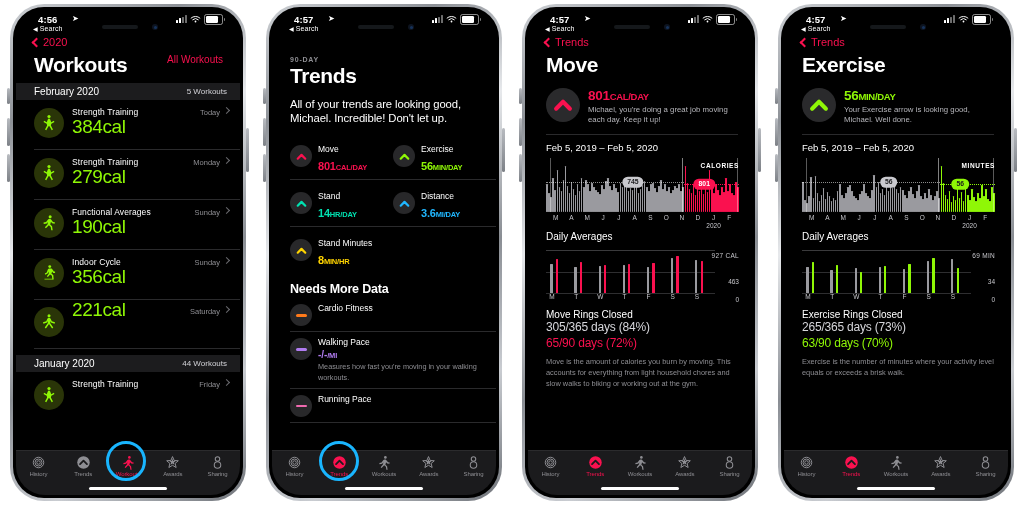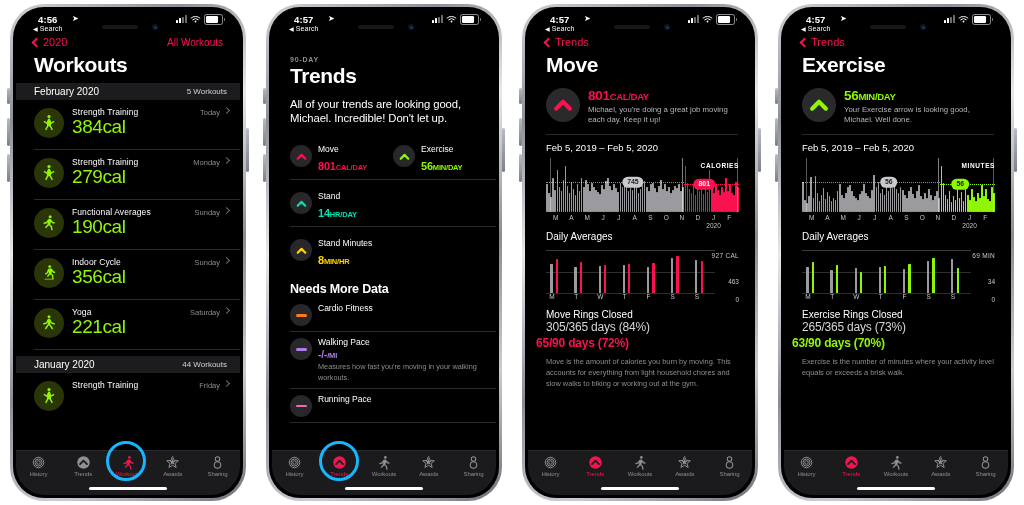--- a/index.html
+++ b/index.html
@@ -52,21 +52,21 @@
   .batt{position:relative;width:17px;height:8.5px;border:1px solid rgba(255,255,255,.55);border-radius:2.5px;}
   .batt i{position:absolute;left:1px;top:1px;bottom:1px;width:12px;background:#fff;border-radius:1.2px;}
   .batt::after{content:"";position:absolute;right:-3px;top:2.5px;width:1.5px;height:3.5px;background:rgba(255,255,255,.5);border-radius:0 1px 1px 0;}
 
   
   .page{position:absolute;inset:0;color:#fff;}
   .content{position:absolute;left:0;right:0;top:26px;bottom:0;overflow:hidden;}
   .navrow{height:16px;position:relative;}
   .backlink{position:absolute;left:17px;top:0;display:flex;align-items:center;gap:2px;color:#fa114f;font-size:11px;}
   .chev-l{display:inline-block;width:5px;height:5px;border-left:2px solid #fa114f;border-bottom:2px solid #fa114f;transform:rotate(45deg);margin-right:1px;}
-  .navright{position:absolute;right:17px;top:1px;color:#fa114f;font-size:10px;}
+  .navright{position:absolute;right:17px;top:18px;color:#fa114f;font-size:10px;}
   .kicker{margin:4px 0 0 18px;font-size:7px;color:#8e8e93;letter-spacing:.8px;font-weight:bold;}
   .bigtitle{margin:1px 0 0 18px;font-size:21px;font-weight:bold;letter-spacing:-.4px;line-height:1.12;}
 
   
   .secthead{background:#1c1c1e;height:17px;display:flex;align-items:center;justify-content:space-between;padding:0 13px 0 18px;margin-top:6px;}
   .secthead .m{font-size:10px;color:#fff;}
   .secthead .c{font-size:8px;color:#d2d2d7;}
   .wrow{position:relative;height:50px;margin-left:18px;border-bottom:.5px solid #2a2a2c;padding-left:38px;box-sizing:border-box;}
   .wrow:last-child{border-bottom:none;}
   .wicon{position:absolute;left:0;top:8px;width:30px;height:30px;border-radius:50%;background:#2a3508;display:flex;align-items:center;justify-content:center;}
@@ -124,21 +124,21 @@
   .damid{position:absolute;right:0;font-size:6.5px;color:#c7c7cc;}
   .damin{position:absolute;right:0;font-size:6.5px;color:#c7c7cc;}
   .daplot{position:relative;height:42px;margin-top:8px;margin-right:24px;border-top:.5px solid #3a3a3c;}
   .daplot .gl{position:absolute;left:0;right:0;border-top:.5px solid #2e2e30;}
   .daplot .b{position:absolute;bottom:0;width:2.2px;border-radius:.5px;}
   .dayrow{position:relative;height:9px;margin-right:24px;}
   .dayrow span{position:absolute;transform:translateX(-50%);font-size:6.5px;color:#c7c7cc;}
 
   .ringtitle{margin:7px 0 0 18px;font-size:10px;color:#fff;}
   .ringa{margin-left:18px;font-size:12px;color:#d6d6db;letter-spacing:-.2px;line-height:1.3;}
-  .ringb{margin-left:8px;font-size:12px;font-weight:bold;letter-spacing:-.2px;line-height:1.3;}
+  .ringb{margin-left:18px;font-size:12px;font-weight:normal;letter-spacing:-.2px;line-height:1.3;}
   .footnote{margin:6px 14px 0 18px;font-size:7.4px;color:#8e8e93;line-height:1.45;}
 
   
   .tabbar{position:absolute;left:0;right:0;bottom:0;height:44px;background:rgba(28,28,30,.96);border-top:.5px solid #2b2b2d;z-index:20;}
   .tabs{display:flex;height:34px;}
   .tab{flex:1;display:flex;flex-direction:column;align-items:center;justify-content:flex-start;padding-top:4px;gap:1px;}
   .tab svg{width:15px;height:15px;}
   .tab .tl{font-size:6px;color:#8e8e93;letter-spacing:-.1px;}
   .tab.active .tl{color:#fa114f;}
   .homebar{position:absolute;left:50%;transform:translateX(-50%);bottom:5px;width:78px;height:3px;border-radius:2px;background:#fff;}
@@ -252,21 +252,20 @@
             <span class="chev-r"></span>
           </div>
 
           <div class="wrow">
             <span class="wicon">
               <svg viewBox="0 0 24 24" fill="#8ff706">
                   <circle cx="12" cy="3.5" r="2"></circle>
                   <path d="M12 6.2c-1 0-1.8.6-2.2 1.5L8.3 11 4 12.4l.6 1.8 5-1.6.9-1.9v2.7l-4.2 6 1.6 1.1 4.1-5.9 4.1 5.9 1.6-1.1-4.2-6v-2.7l.9 1.9 5 1.6.6-1.8L15.7 11l-1.5-3.3c-.4-.9-1.2-1.5-2.2-1.5z"></path>
                 </svg>
             </span>
-            <div class="wname">Yoga</div>
             <div class="wcal">221cal</div>
             <span class="wday">Saturday</span>
             <span class="chev-r"></span>
           </div>
 
           <div class="secthead">
             <span class="m">January 2020</span>
             <span class="c">44 Workouts</span>
           </div>
 
@@ -404,20 +403,31 @@
             <div class="trow">
               <div class="tcell">
                 <span class="tdisc">
                     <svg viewBox="0 0 24 24">
                       <path d="M5 16L12 9l7 7" stroke="#00e0b0" stroke-width="4" fill="none" stroke-linecap="round" stroke-linejoin="round"></path>
                     </svg>
                   </span>
                 <span>
                   <span class="tlabel">Stand</span><br>
                   <span class="tval" style="color:#00e0b0"><span>14</span><span class="u">HR/DAY</span></span>
+                </span>
+              </div>
+              <div class="tcell">
+                <span class="tdisc">
+                    <svg viewBox="0 0 24 24">
+                      <path d="M5 16L12 9l7 7" stroke="#20b7ff" stroke-width="4" fill="none" stroke-linecap="round" stroke-linejoin="round"></path>
+                    </svg>
+                  </span>
+                <span>
+                  <span class="tlabel">Distance</span><br>
+                  <span class="tval" style="color:#20b7ff"><span>3.6</span><span class="u">MI/DAY</span></span>
                 </span>
               </div>
             </div>
             <div class="trow">
               <div class="tcell">
                 <span class="tdisc">
                     <svg viewBox="0 0 24 24">
                       <path d="M5 16L12 9l7 7" stroke="#ffd400" stroke-width="4" fill="none" stroke-linecap="round" stroke-linejoin="round"></path>
                     </svg>
                   </span>

